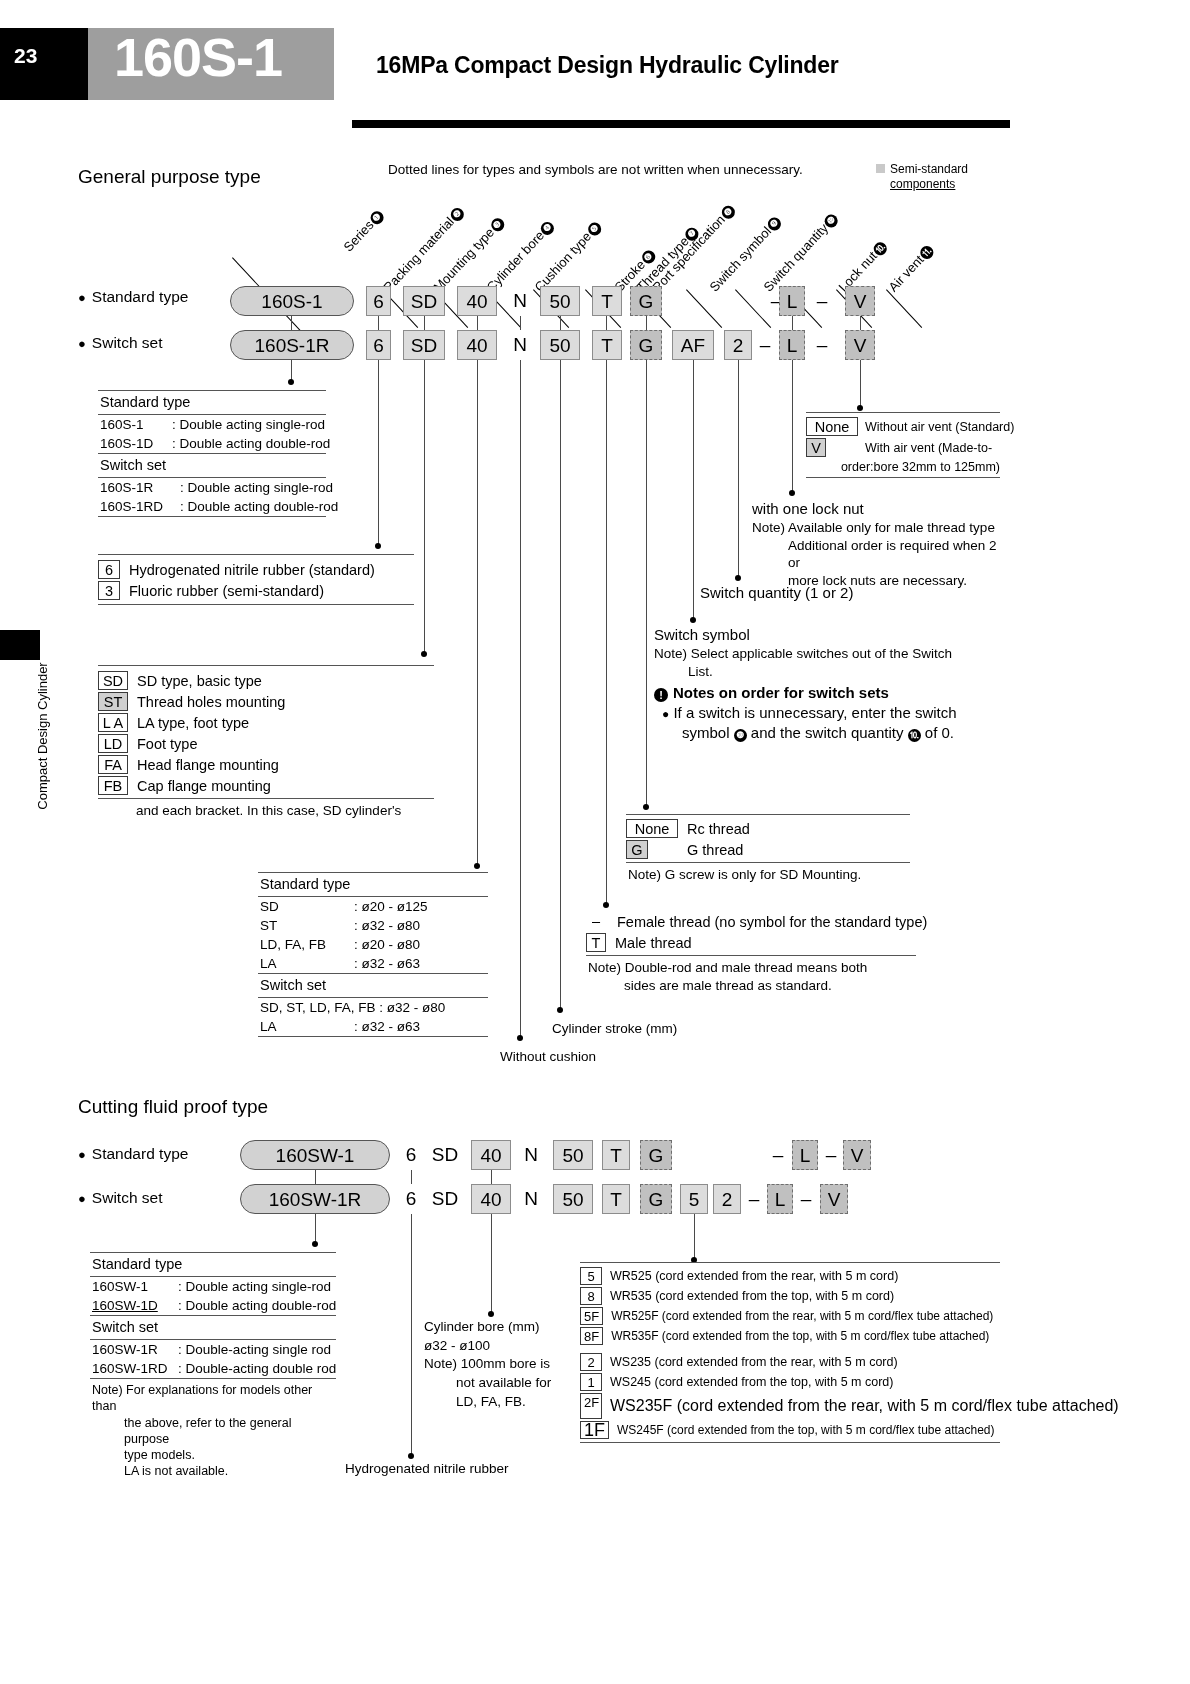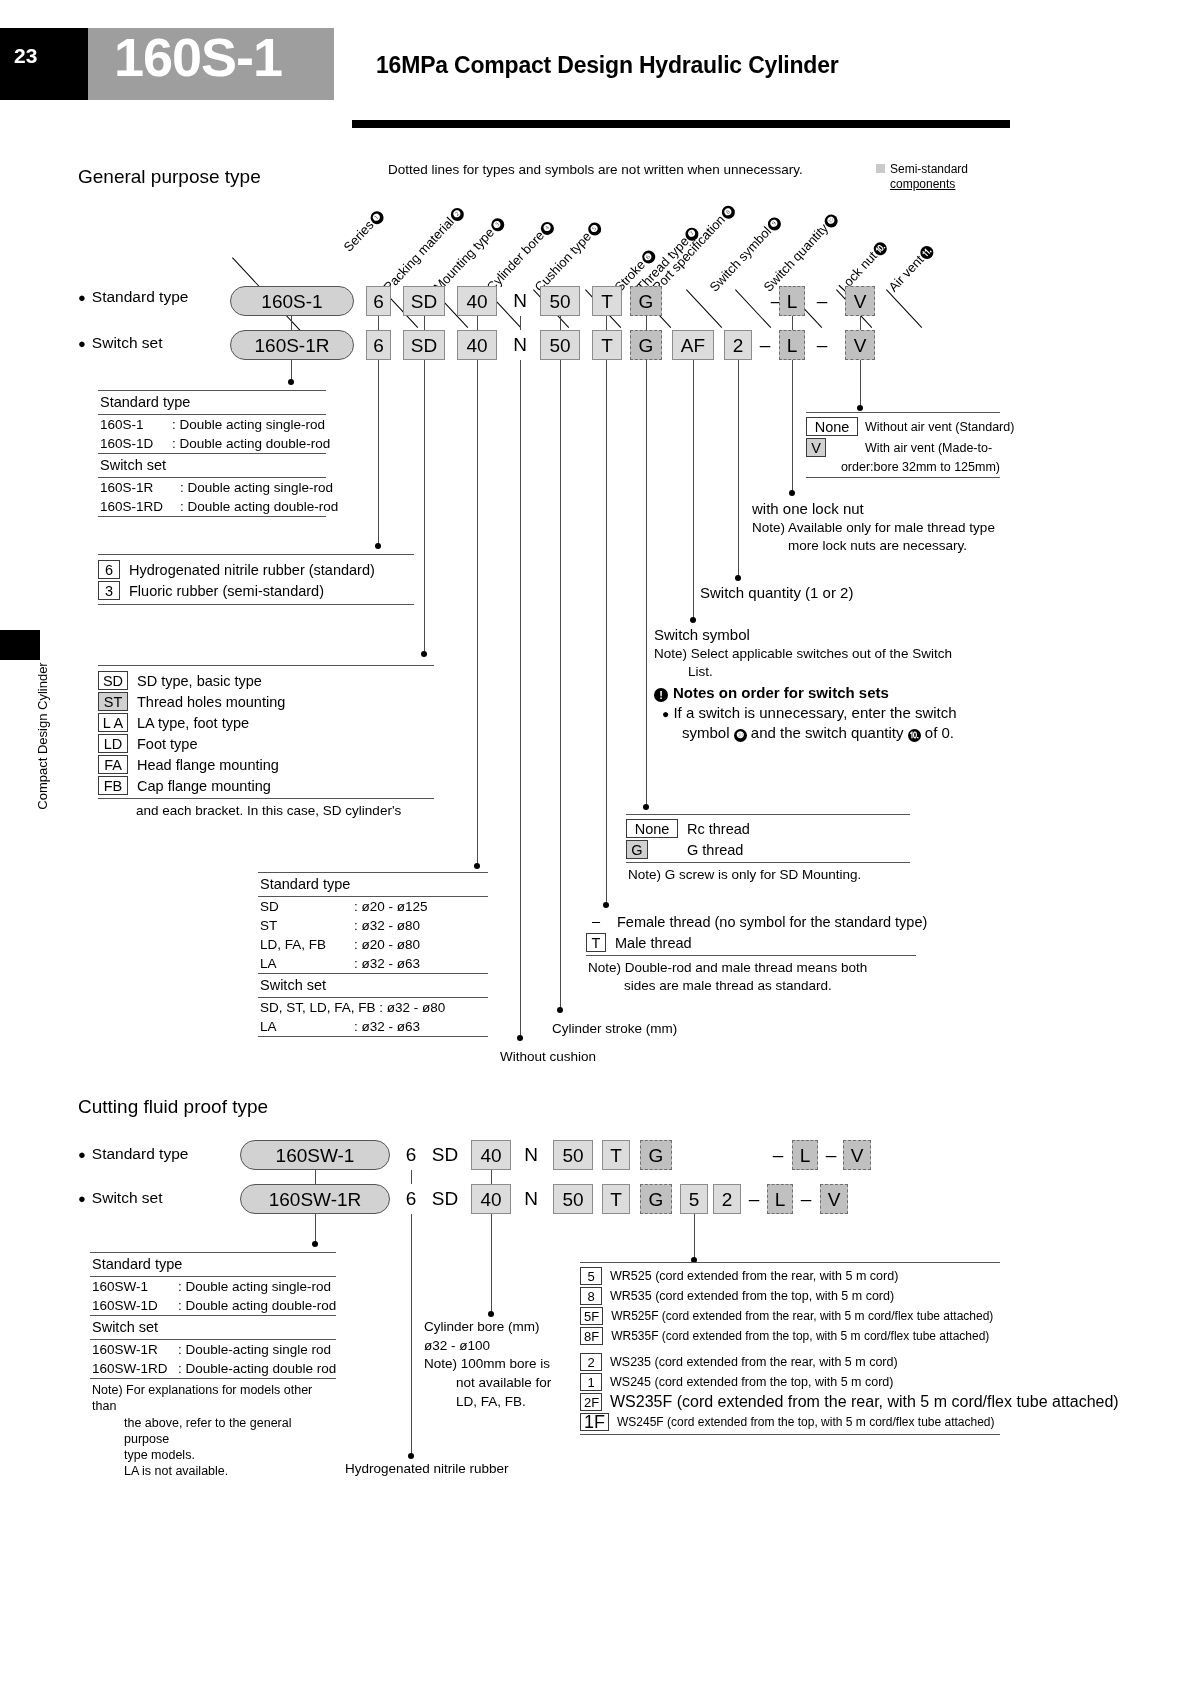--- a/index.html
+++ b/index.html
@@ -362,20 +362,21 @@
       <span>symbol </span><span class="inum">❿</span><span> and the switch quantity </span><span class="inum">⒑</span><span> of 0.</span>
     </div>
   </div>
 </div>
 
 <div class="freetext big" style="left:700px; top:583px;">Switch quantity (1 or 2)</div>
 
 <div class="freetext" style="left:752px; top:499px; width:250px;">
   <div style="font-size:15px;">with one lock nut</div>
   <div>Note) Available only for male thread type</div>
+  <div style="padding-left:36px;">Additional order is required when 2 or</div>
   <div style="padding-left:36px;">more lock nuts are necessary.</div>
 </div>
 
 <div class="tbl" style="left:806px; top:412px; width:194px;">
   <div class="rule"></div>
   <div class="boxlist" style="position:relative; padding-top:4px; font-size:12.5px;">
     <div class="li">
         <span class="bx" style="min-width:52px; margin-right:7px;">None</span>
         <span style="font-size:12.5px;">Without air vent (Standard)</span>
       </div>
@@ -439,21 +440,21 @@
 <div class="enddot" style="left:488px; top:1311px;"></div>
 
 <div class="vline" style="left:694px; top:1214px; height:46px;"></div>
 <div class="enddot" style="left:691px; top:1257px;"></div>
 
 <div class="tbl" style="left:90px; top:1252px; width:246px;">
   <div class="rule"></div>
   <div class="hrow">Standard type</div>
   <div class="rule"></div>
   <div class="row"><span class="k" style="width:86px;">160SW-1</span><span>: Double acting single-rod</span></div>
-  <div class="row"><span class="k" style="width:86px;">160SW-1D</span><span>: Double acting double-rod</span></div>
+  <div class="row"><span class="k" style="width:86px;text-decoration:underline;">160SW-1D</span><span>: Double acting double-rod</span></div>
   <div class="rule"></div>
   <div class="hrow">Switch set</div>
   <div class="rule"></div>
   <div class="row"><span class="k" style="width:86px;">160SW-1R</span><span>: Double-acting single rod</span></div>
   <div class="row"><span class="k" style="width:86px;">160SW-1RD</span><span>: Double-acting double rod</span></div>
   <div class="rule"></div>
   <div class="note" style="font-size:12.5px;">
     <div>Note) For explanations for models other than</div>
     <div style="padding-left:32px;">the above, refer to the general purpose</div>
     <div style="padding-left:32px;">type models.</div>
@@ -493,21 +494,21 @@
     <div style="height:6px;"></div>
     <div class="li">
         <span class="bx" style="min-width:22px; height:18px; line-height:17px; font-size:13px; margin-right:8px;">2</span>
         <span style="font-size:12.5px;">WS235 (cord extended from the rear, with 5 m cord)</span>
       </div>
     <div class="li">
         <span class="bx" style="min-width:22px; height:18px; line-height:17px; font-size:13px; margin-right:8px;">1</span>
         <span style="font-size:12.5px;">WS245 (cord extended from the top, with 5 m cord)</span>
       </div>
     <div class="li">
-        <span class="bx" style="min-width:22px; height:18px; line-height:17px; font-size:13px; margin-right:8px;">2F</span>
+        <span class="bx" style="min-width:22px; height:26px; line-height:17px; font-size:13px; margin-right:8px;">2F</span>
         <span style="font-size:16px;">WS235F (cord extended from the rear, with 5 m cord/flex tube attached)</span>
       </div>
     <div class="li">
         <span class="bx" style="min-width:22px; height:18px; line-height:17px; font-size:18px; margin-right:8px;">1F</span>
         <span style="font-size:12px;">WS245F (cord extended from the top, with 5 m cord/flex tube attached)</span>
       </div>
   </div>
   <div class="rule" style="margin-top:3px;"></div>
 </div>
 

